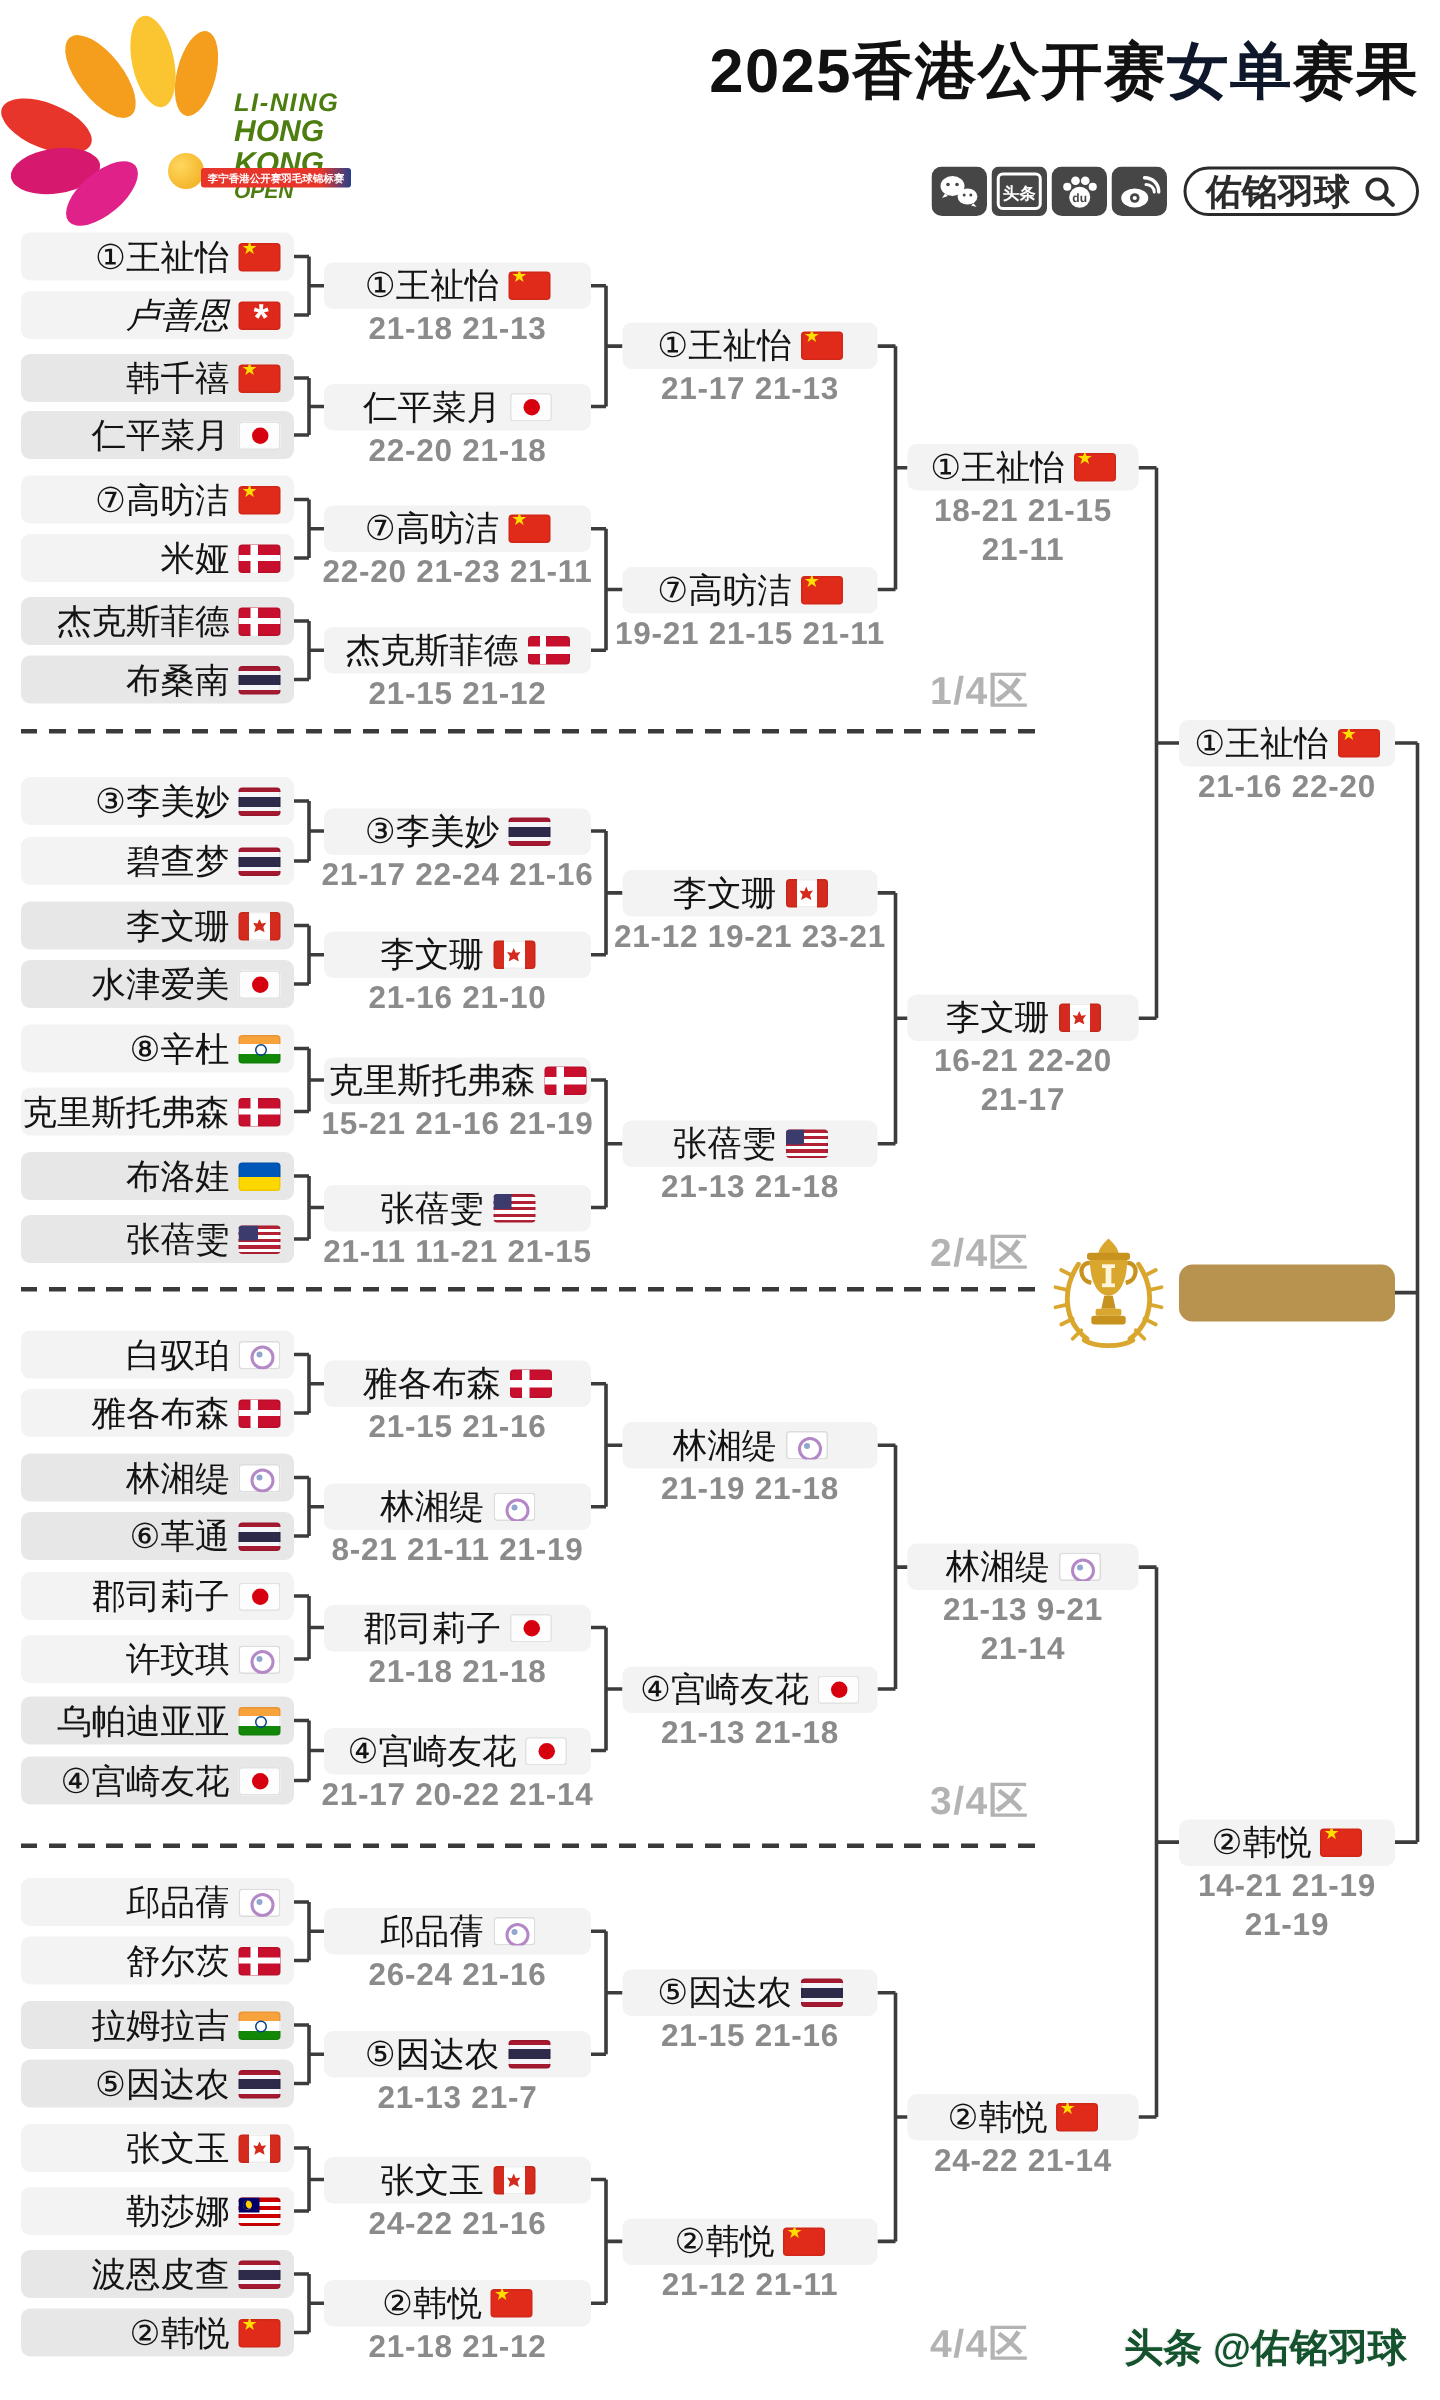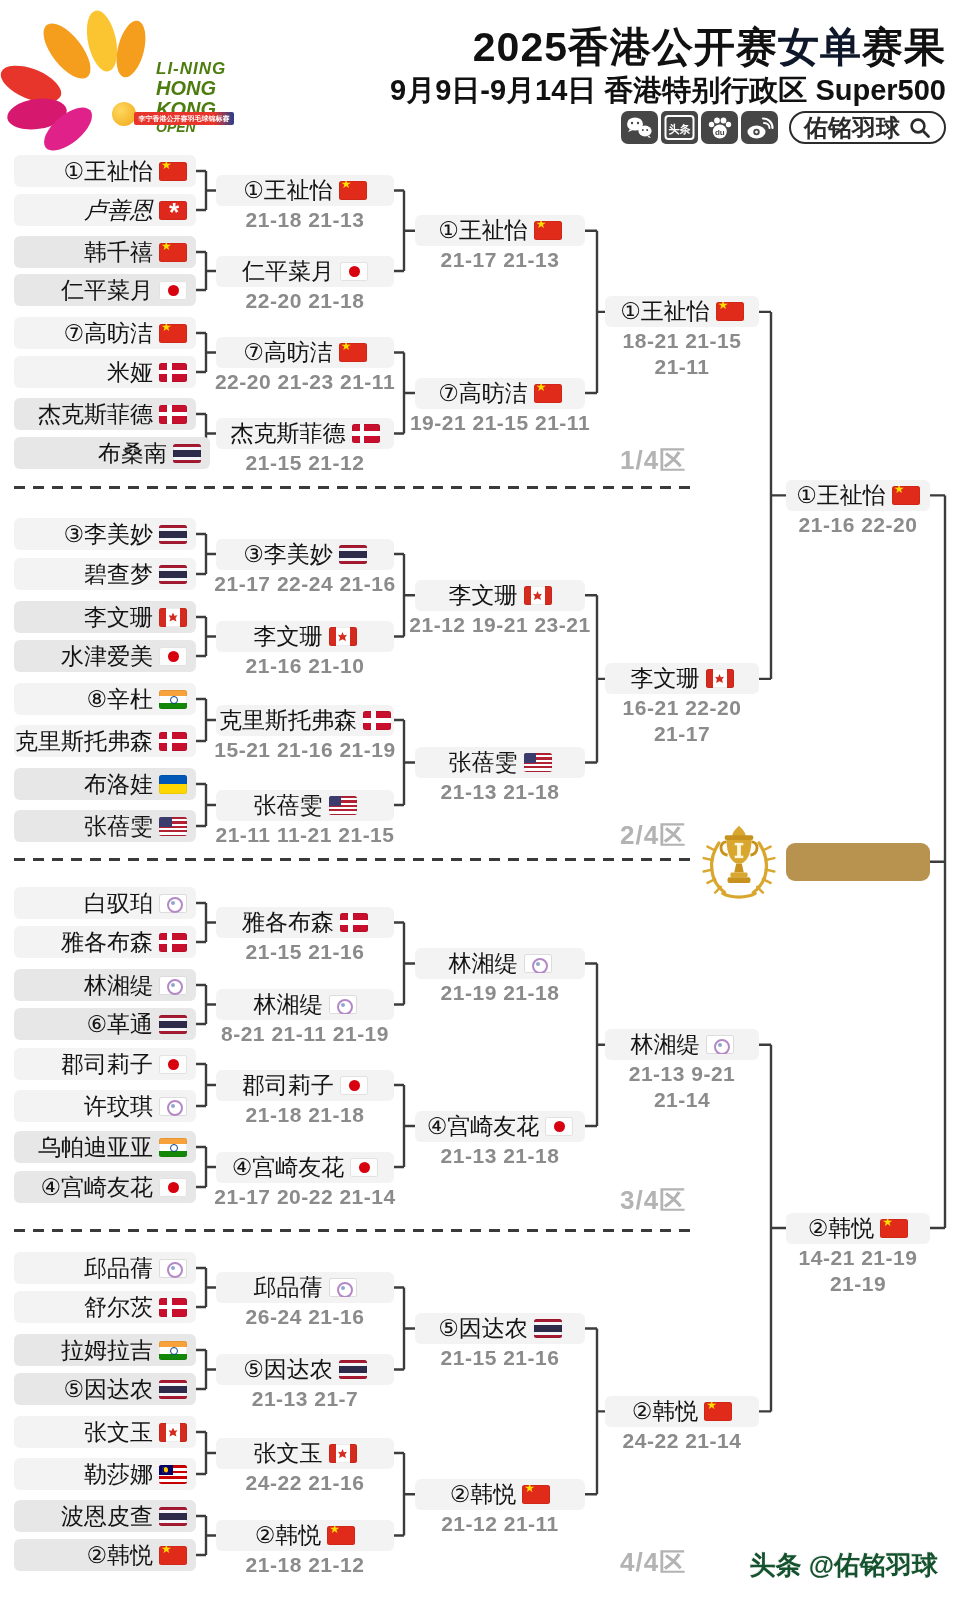--- a/index.html
+++ b/index.html
@@ -86,21 +86,20 @@
     <div class="logo-ball"></div>
     <div class="logo-text">
       <div class="lt1">LI-NING</div>
       <div class="lt2">HONG KONG</div>
       <div class="lt3">OPEN</div>
     </div>
     <div class="logo-banner">李宁香港公开赛羽毛球锦标赛</div>
   </div>
 
   <div class="title"><span>2025香港公开赛</span><span class="hl">女单</span><span>赛果</span></div>
-  <div class="subtitle">9月9日-9月14日 香港特别行政区 Super500</div>
 
   <div class="social-row">
     <svg width="37" height="33" viewBox="0 0 37 33">
       <rect width="37" height="33" rx="7" fill="#464646"></rect>
       <ellipse cx="14" cy="13" rx="8" ry="6.6" fill="#fff"></ellipse>
       <circle cx="11" cy="12" r="1.2" fill="#464646"></circle>
         <circle cx="17" cy="12" r="1.2" fill="#464646"></circle>
       <path d="M9,18 l-2,3 l4,-1.4 z" fill="#fff"></path>
       <ellipse cx="24" cy="20" rx="6.6" ry="5.4" fill="#fff"></ellipse>
       <circle cx="21.8" cy="19" r="1" fill="#464646"></circle>
@@ -164,21 +163,21 @@
         <span class="fl CN"></span>
       </div>
       <div class="pbox right" style="left: 14px; top: 356px; width: 182px; height: 32px;">
         <span>米娅</span>
         <span class="fl DK"></span>
       </div>
       <div class="pbox right dark" style="left: 14px; top: 398px; width: 182px; height: 32px;">
         <span>杰克斯菲德</span>
         <span class="fl DK"></span>
       </div>
-      <div class="pbox right dark" style="left: 14px; top: 437px; width: 196px; height: 32px;">
+      <div class="pbox right dark" style="left: 14px; top: 437px; width: 182px; height: 32px;">
         <span>布桑南</span>
         <span class="fl TH"></span>
       </div>
       <div class="pbox center" style="left: 216px; top: 175px; width: 178px; height: 31px;">
         <span>①王祉怡</span>
         <span class="fl CN"></span>
       </div>
       <div class="score" style="left: 190px; top: 208px; width: 230px;">21-18 21-13</div>
       <div class="pbox center" style="left: 216px; top: 256px; width: 178px; height: 31px;">
         <span>仁平菜月</span>

